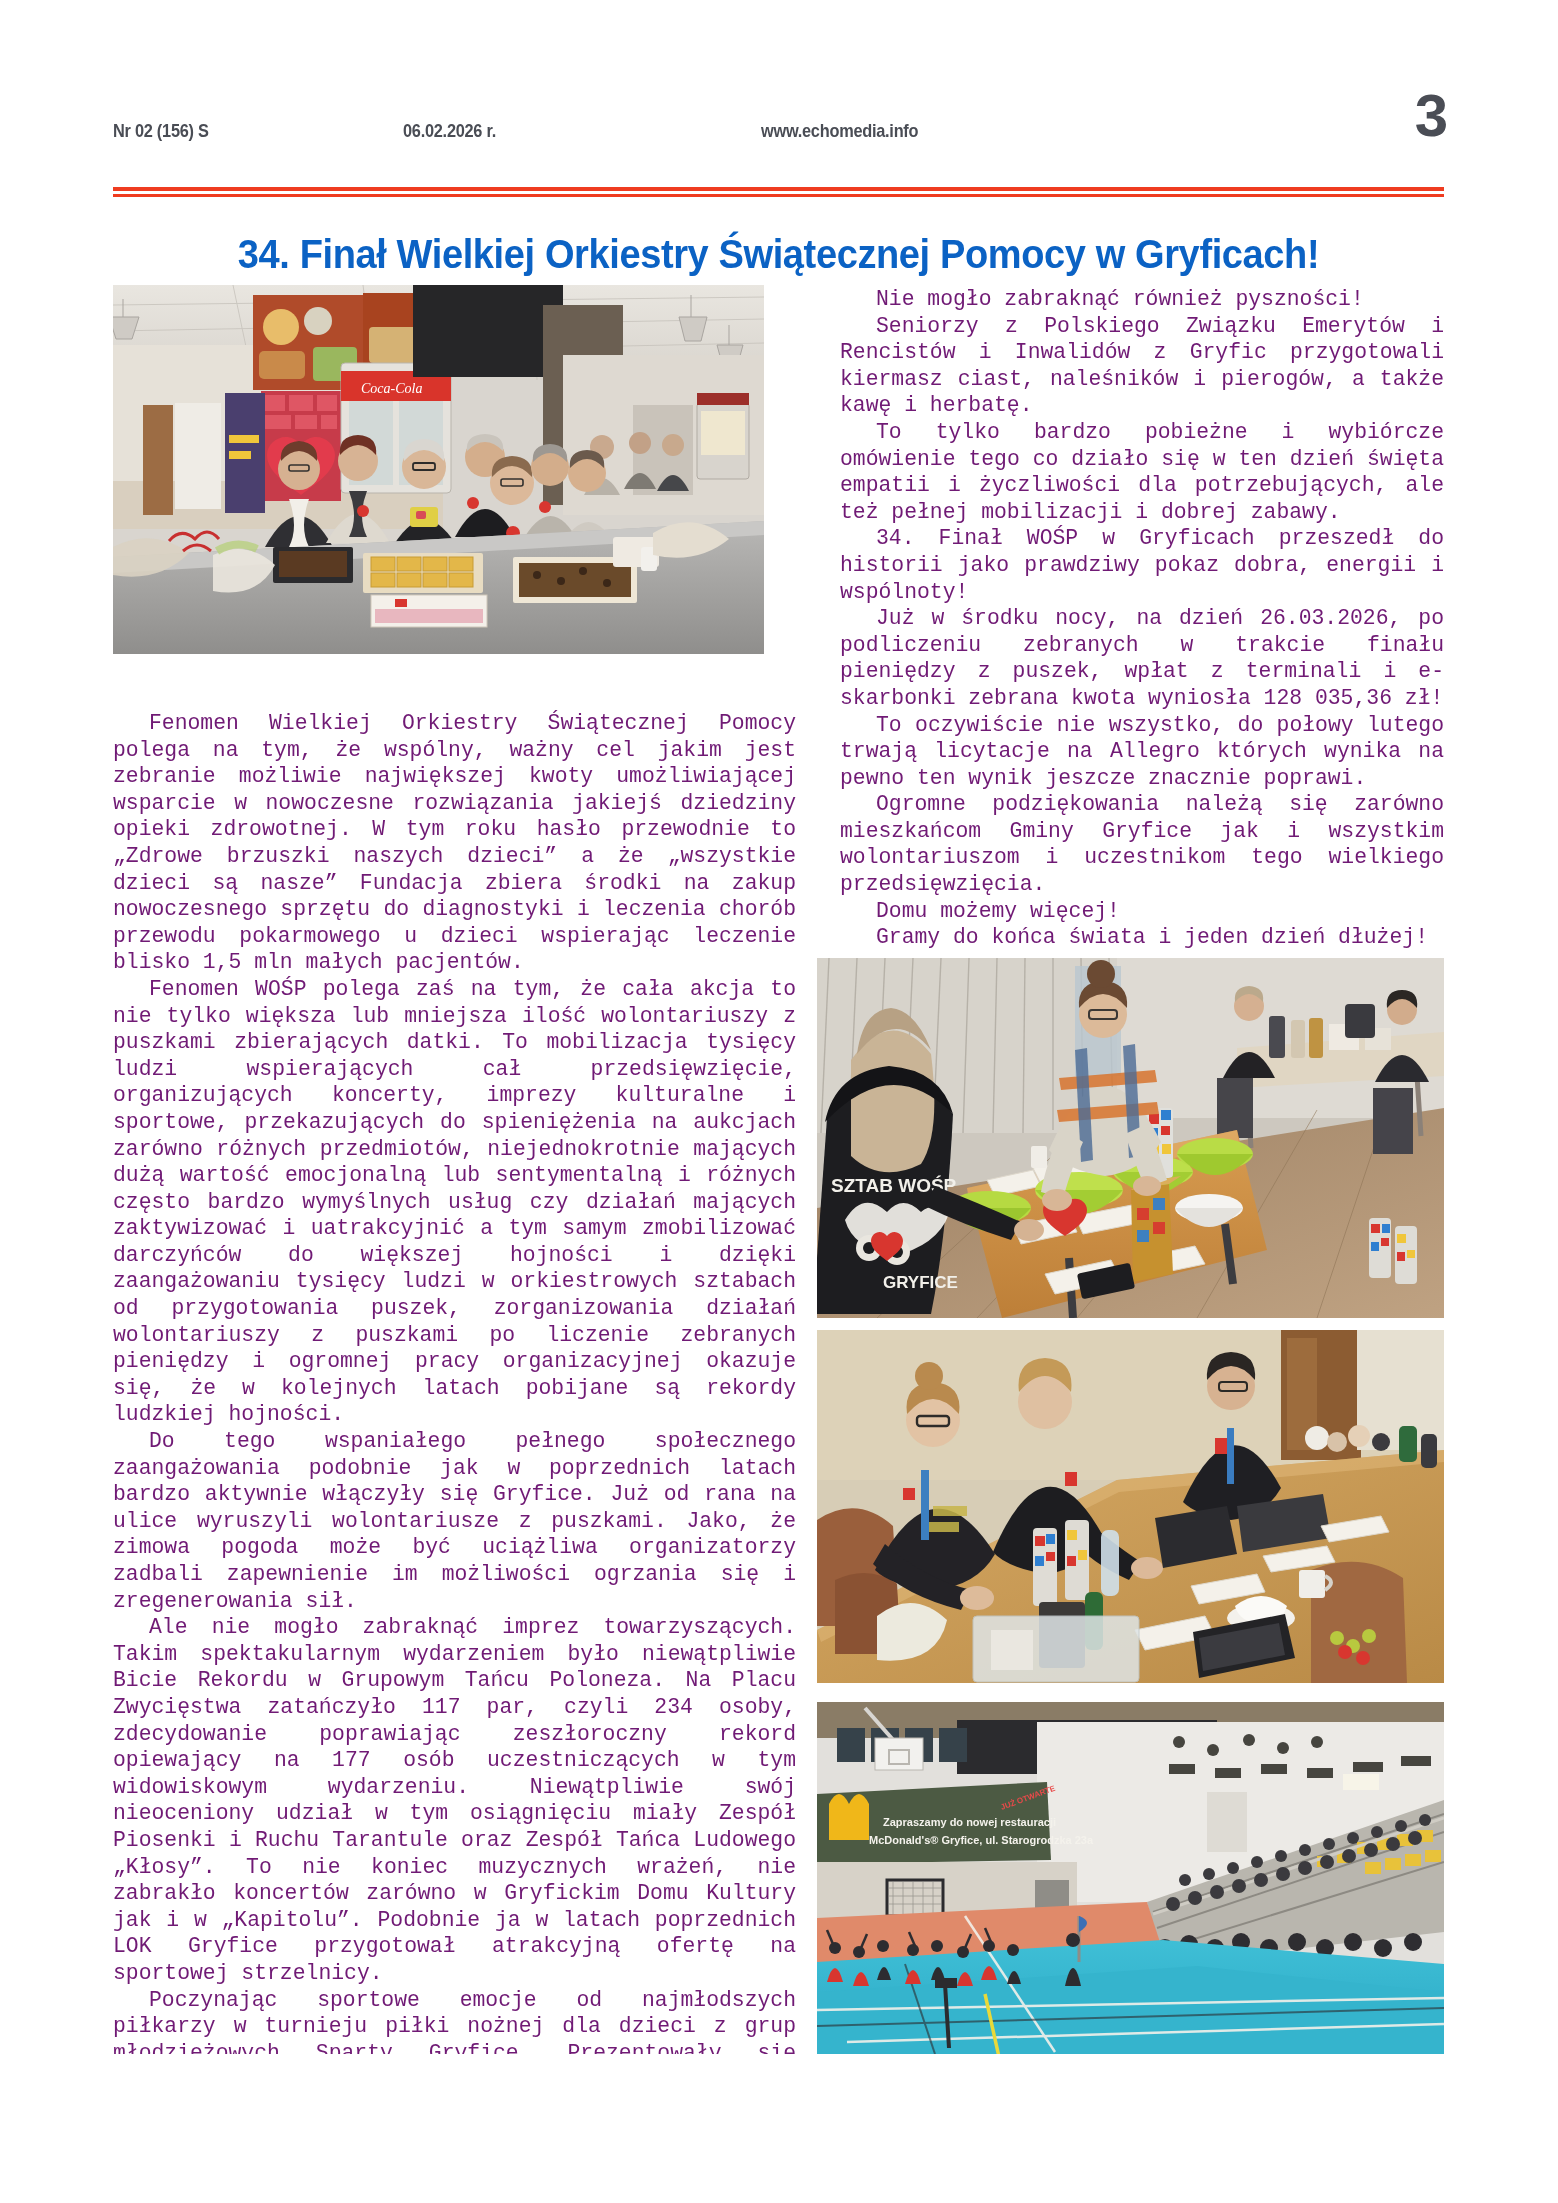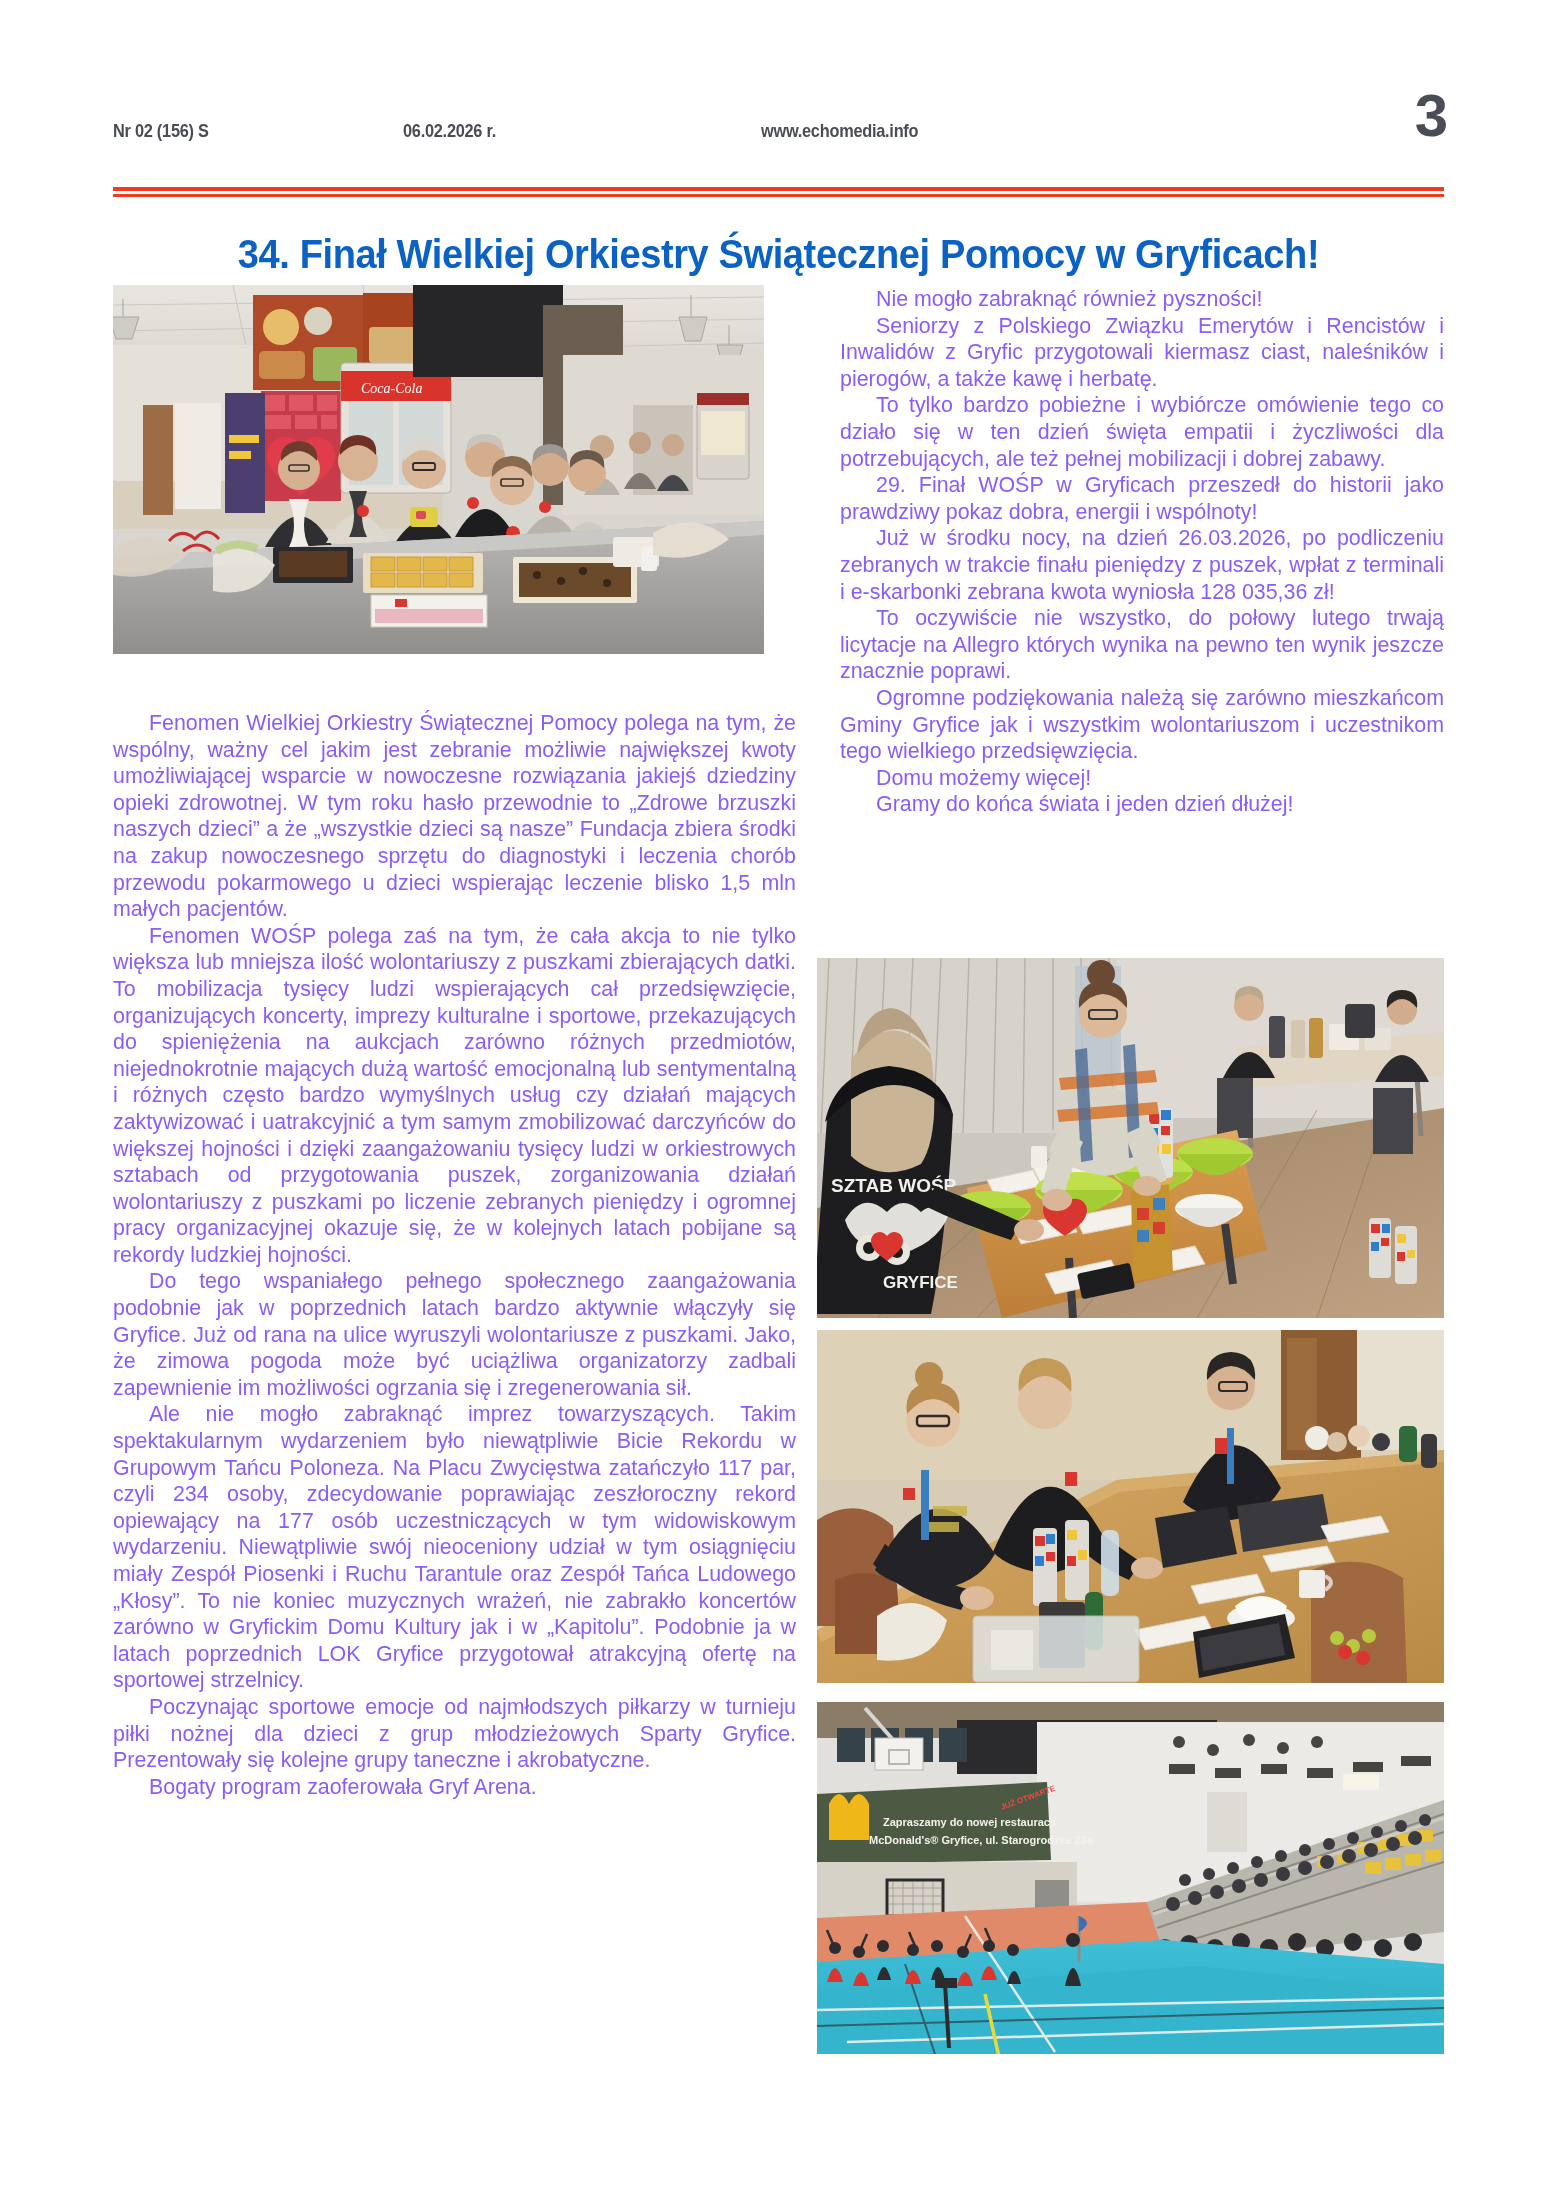--- a/index.html
+++ b/index.html
@@ -95,24 +95,24 @@
     color: #0b62c4;
     letter-spacing: -0.4px;
     transform: scaleX(0.95);
     transform-origin: center center;
     white-space: nowrap;
   }
 
   
   .col {
     position: absolute;
-    font-family: Liberation Sans, sans-serif;
+    font-family: Liberation Mono, monospace;
     font-size: 21.4px;
     line-height: 26.6px;
-    color: #8b5cf6;
+    color: #701a75;
     text-align: justify;
     text-justify: inter-word;
     hyphens: manual;
   }
   .col p {
     margin: 0;
     text-indent: 36px;
   }
 
   #col-left {
@@ -342,21 +342,21 @@
       <rect x="500" y="252" width="46" height="30" rx="3" fill="#efeae2"></rect>
       <rect x="528" y="262" width="16" height="24" rx="3" fill="#f2f0ec"></rect>
       <path d="M540 248 q40 -24 76 6 q-32 26 -76 16 z" fill="#e4ddd0"></path>
     </svg>
   </div>
 
   <div class="col" id="col-right">
     <p>Nie mogło zabraknąć również pyszności!</p>
     <p>Seniorzy z Polskiego Związku Emerytów i Rencistów i Inwalidów z Gryfic przygotowali kiermasz ciast, naleśników i pierogów, a także kawę i herbatę.</p>
     <p>To tylko bardzo pobieżne i wybiórcze omówienie tego co działo się w ten dzień święta empatii i życzliwości dla potrzebujących, ale też pełnej mobilizacji i dobrej zabawy.</p>
-    <p>29. Finał WOŚP w Gryficach przeszedł do historii jako prawdziwy pokaz dobra, energii i wspólnoty!</p>
+    <p>34. Finał WOŚP w Gryficach przeszedł do historii jako prawdziwy pokaz dobra, energii i wspólnoty!</p>
     <p>Już w środku nocy, na dzień 26.03.2026, po podliczeniu zebranych w trakcie finału pieniędzy z puszek, wpłat z terminali i e-skarbonki zebrana kwota wyniosła 128 035,36 zł!</p>
     <p>To oczywiście nie wszystko, do połowy lutego trwają licytacje na Allegro których wynika na pewno ten wynik jeszcze znacznie poprawi.</p>
     <p>Ogromne podziękowania należą się zarówno mieszkańcom Gminy Gryfice jak i wszystkim wolontariuszom i uczestnikom tego wielkiego przedsięwzięcia.</p>
     <p>Domu możemy więcej!</p>
     <p>Gramy do końca świata i jeden dzień dłużej!</p>
   </div>
 
   <div class="col" id="col-left">
     <p>Fenomen Wielkiej Orkiestry Świątecznej Pomocy polega na tym, że wspólny, ważny cel jakim jest zebranie możliwie największej kwoty umożliwiającej wsparcie w nowoczesne rozwiązania jakiejś dziedziny opieki zdrowotnej. W tym roku hasło przewodnie to „Zdrowe brzuszki naszych dzieci” a że „wszystkie dzieci są nasze” Fundacja zbiera środki na zakup nowoczesnego sprzętu do diagnostyki i leczenia chorób przewodu pokarmowego u dzieci wspierając leczenie blisko 1,5 mln małych pacjentów.</p>
     <p>Fenomen WOŚP polega zaś na tym, że cała akcja to nie tylko większa lub mniejsza ilość wolontariuszy z puszkami zbierających datki. To mobilizacja tysięcy ludzi wspierających cał przedsięwzięcie, organizujących koncerty, imprezy kulturalne i sportowe, przekazujących do spieniężenia na aukcjach zarówno różnych przedmiotów, niejednokrotnie mających dużą wartość emocjonalną lub sentymentalną i różnych często bardzo wymyślnych usług czy działań mających zaktywizować i uatrakcyjnić a tym samym zmobilizować darczyńców do większej hojności i dzięki zaangażowaniu tysięcy ludzi w orkiestrowych sztabach od przygotowania puszek, zorganizowania działań wolontariuszy z puszkami po liczenie zebranych pieniędzy i ogromnej pracy organizacyjnej okazuje się, że w kolejnych latach pobijane są rekordy ludzkiej hojności.</p>

